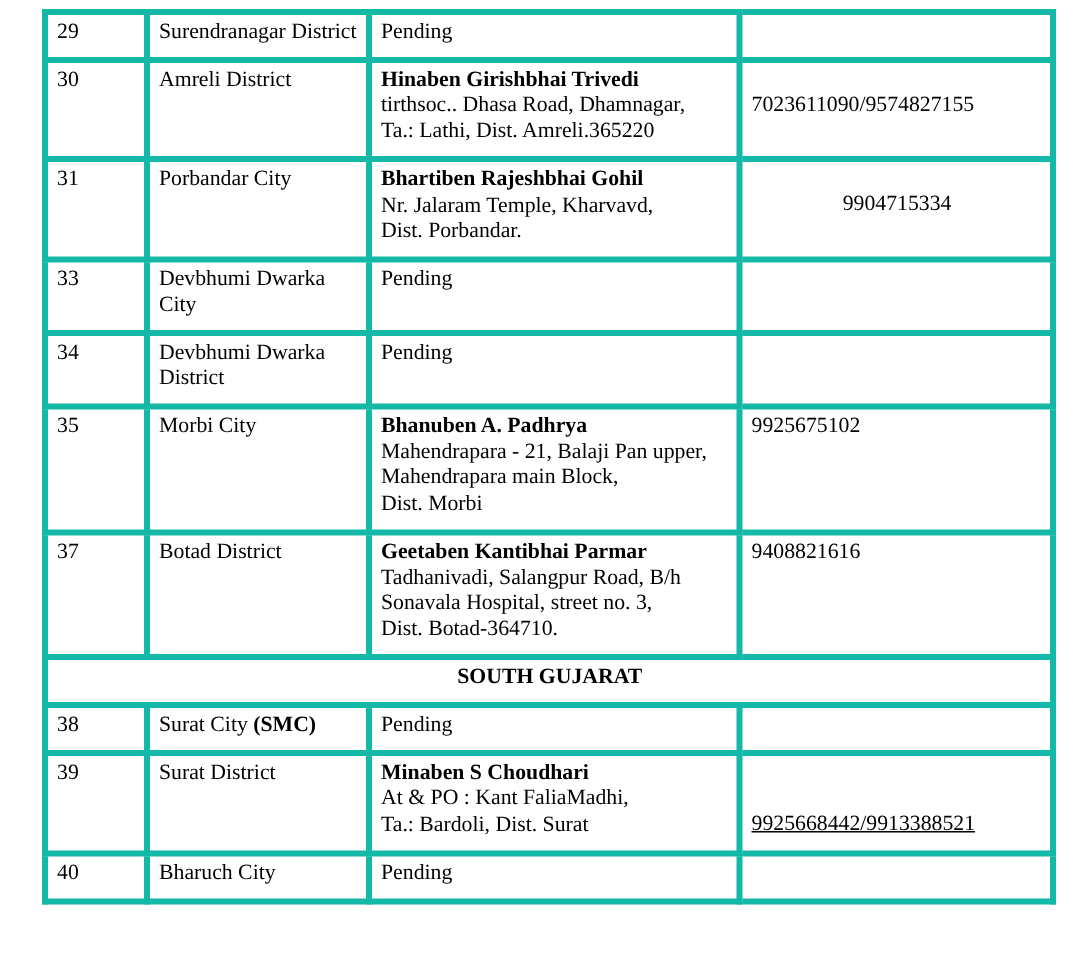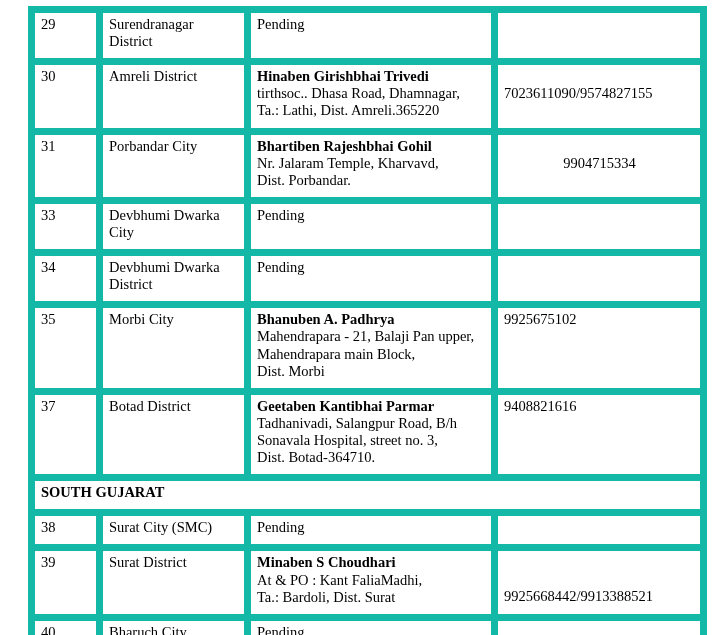--- a/index.html
+++ b/index.html
@@ -22,48 +22,49 @@
     padding: 6px 18px 0 28px;
   }
   table.contact-table {
     border-collapse: collapse;
     width: 672px;
     table-layout: fixed;
     font-size: 14.5px;
     line-height: 1.18;
   }
   table.contact-table td {
-    border: 7px solid #14b8a6;
+    border: 4px solid #14b8a6;
     vertical-align: top;
     padding: 3px 5px 8px 6px;
   }
   col.c-sr { width: 68px; }
   col.c-area { width: 148px; }
   col.c-detail { width: 247px; }
   col.c-phone { width: 209px; }
 
   td.sr { text-align: left; padding-left: 8px; }
   td.area { text-align: left; }
   td.detail { text-align: left; }
   td.phone { text-align: left; padding-left: 7px; }
 
   .name {
     font-weight: bold;
   }
   .addr-line {
     display: block;
   }
   .section-row td {
-    text-align: left;
+    text-align: center;
     font-weight: bold;
     padding: 2px 0 3px 0;
   }
-  .bold-inline { font-weight: normal; }
+  .bold-inline { font-weight: bold; }
   .phone-bottom {
     display: block;
+    text-decoration: underline;
   }
   .phone-cell-bottom {
     vertical-align: bottom;
     padding-bottom: 4px;
   }
 </style>
 </head>
 <body>
 
 <div class="page">

